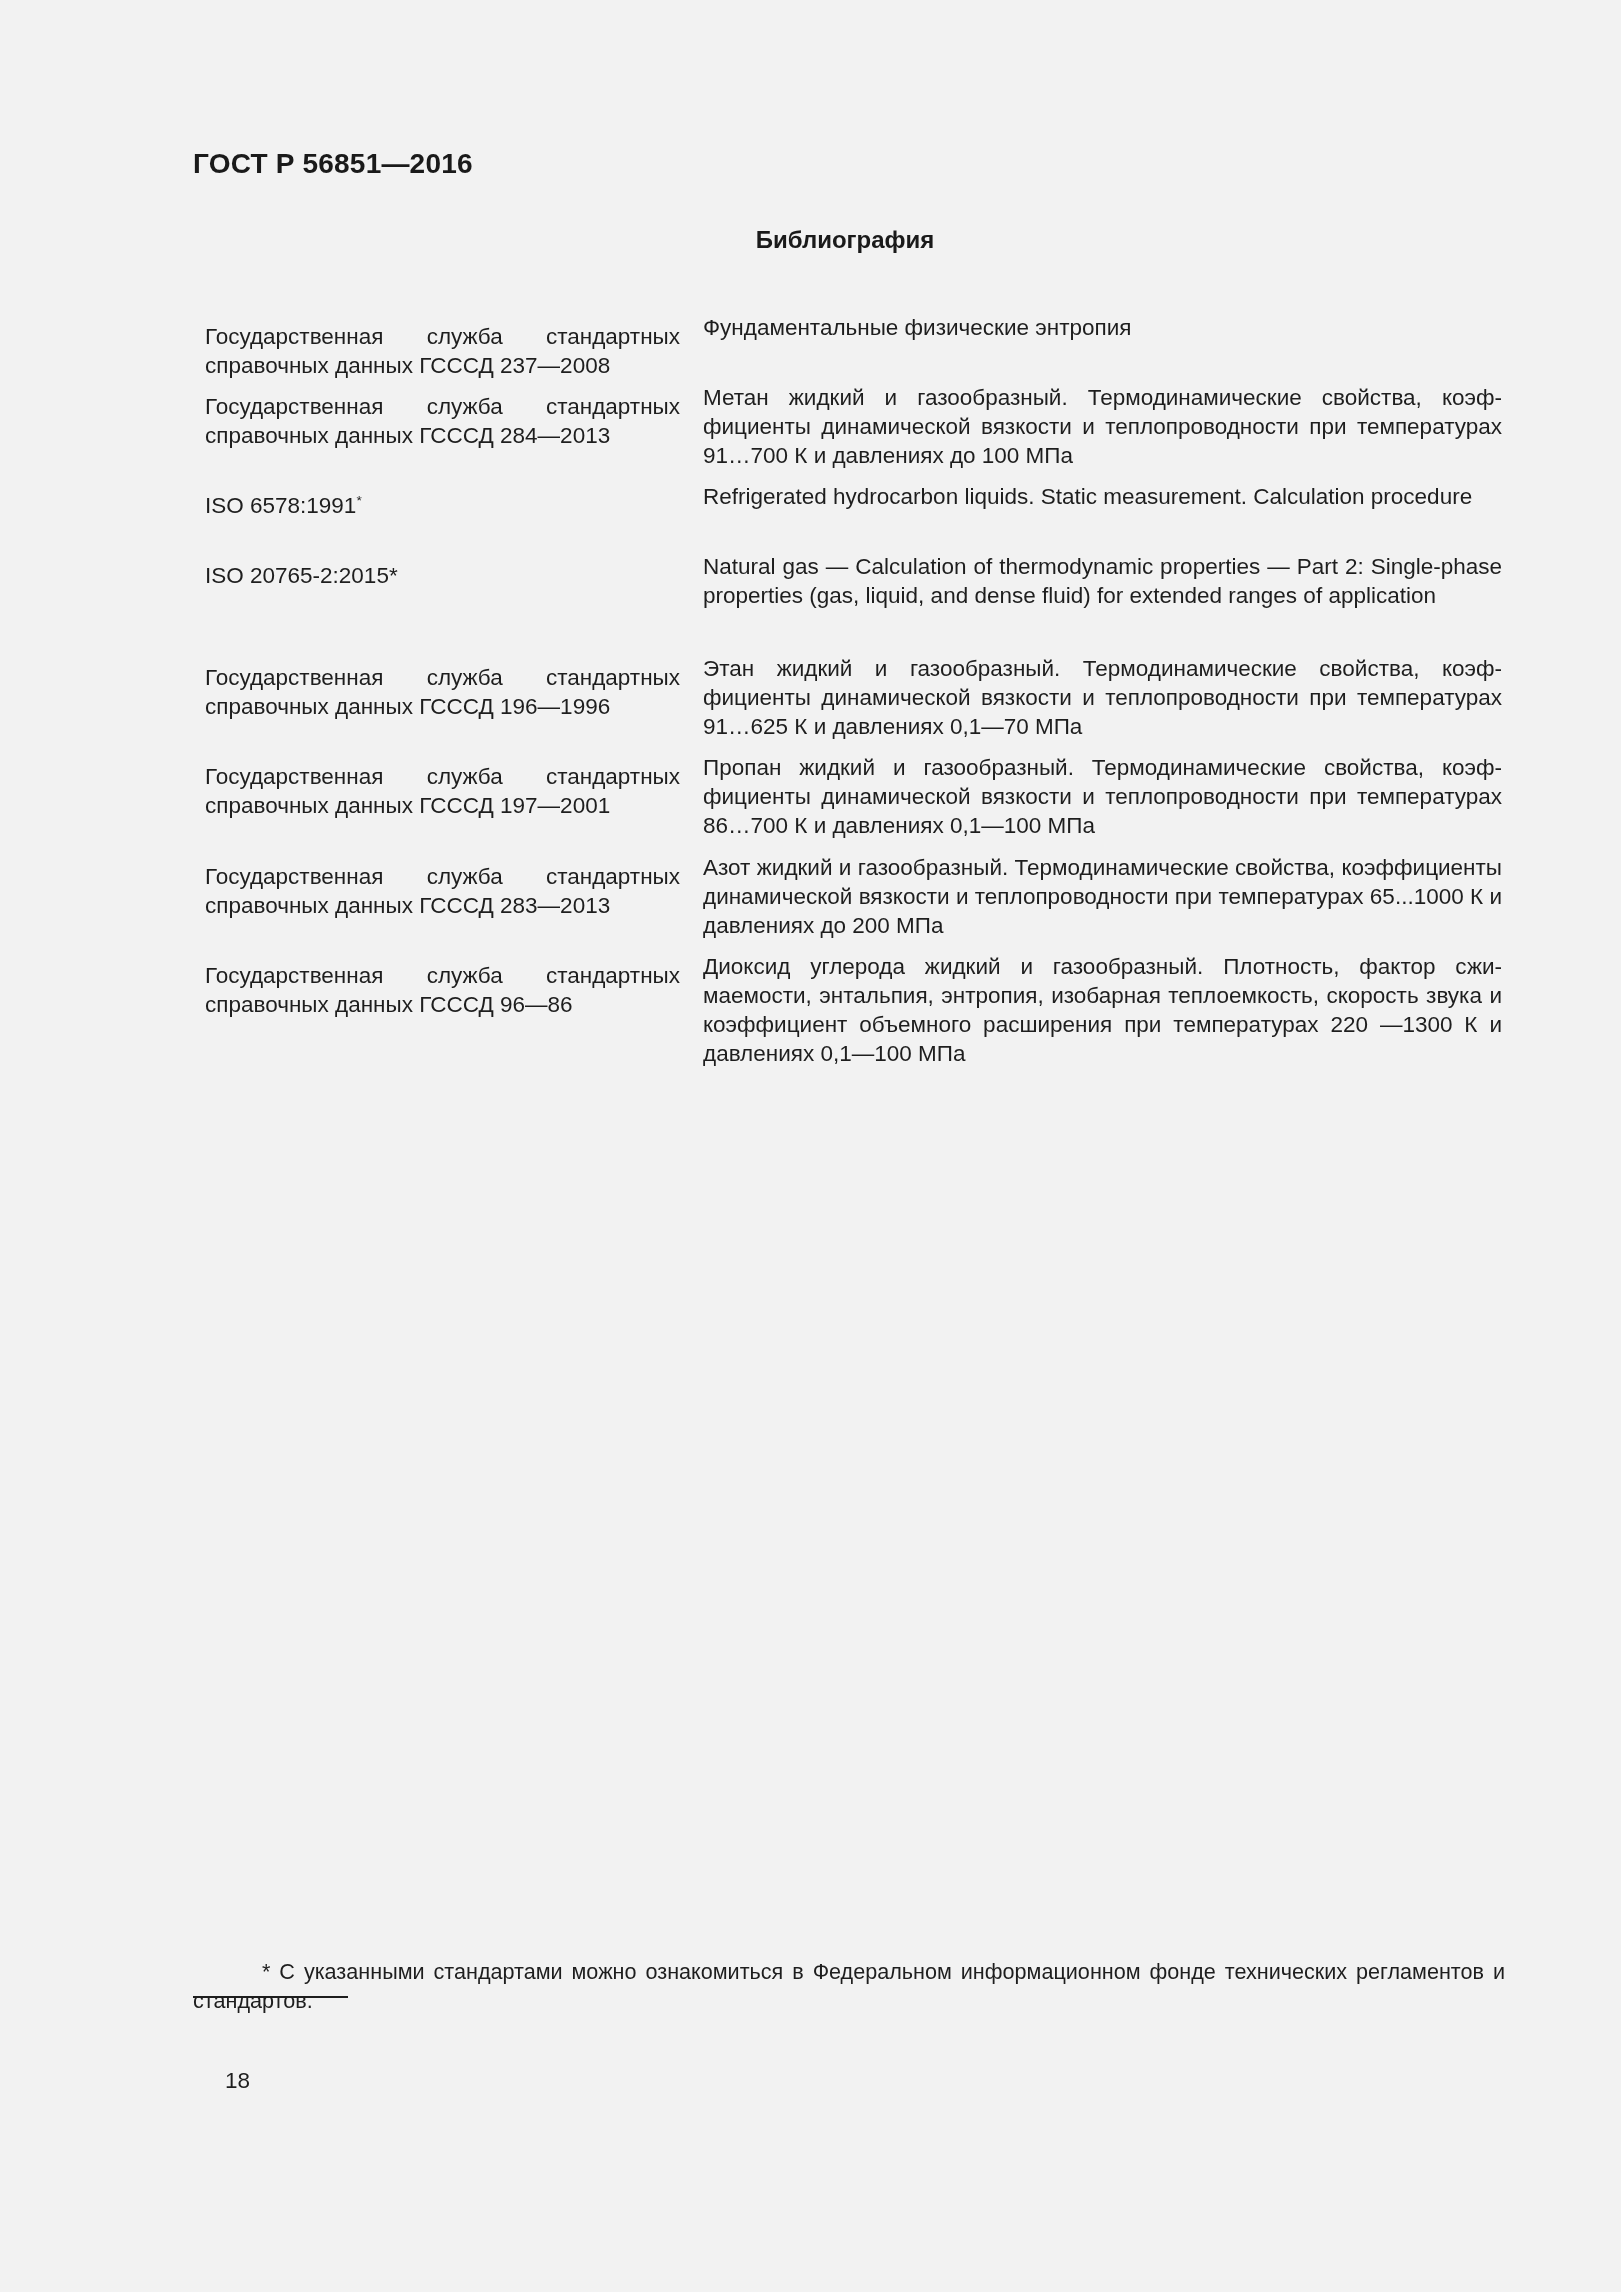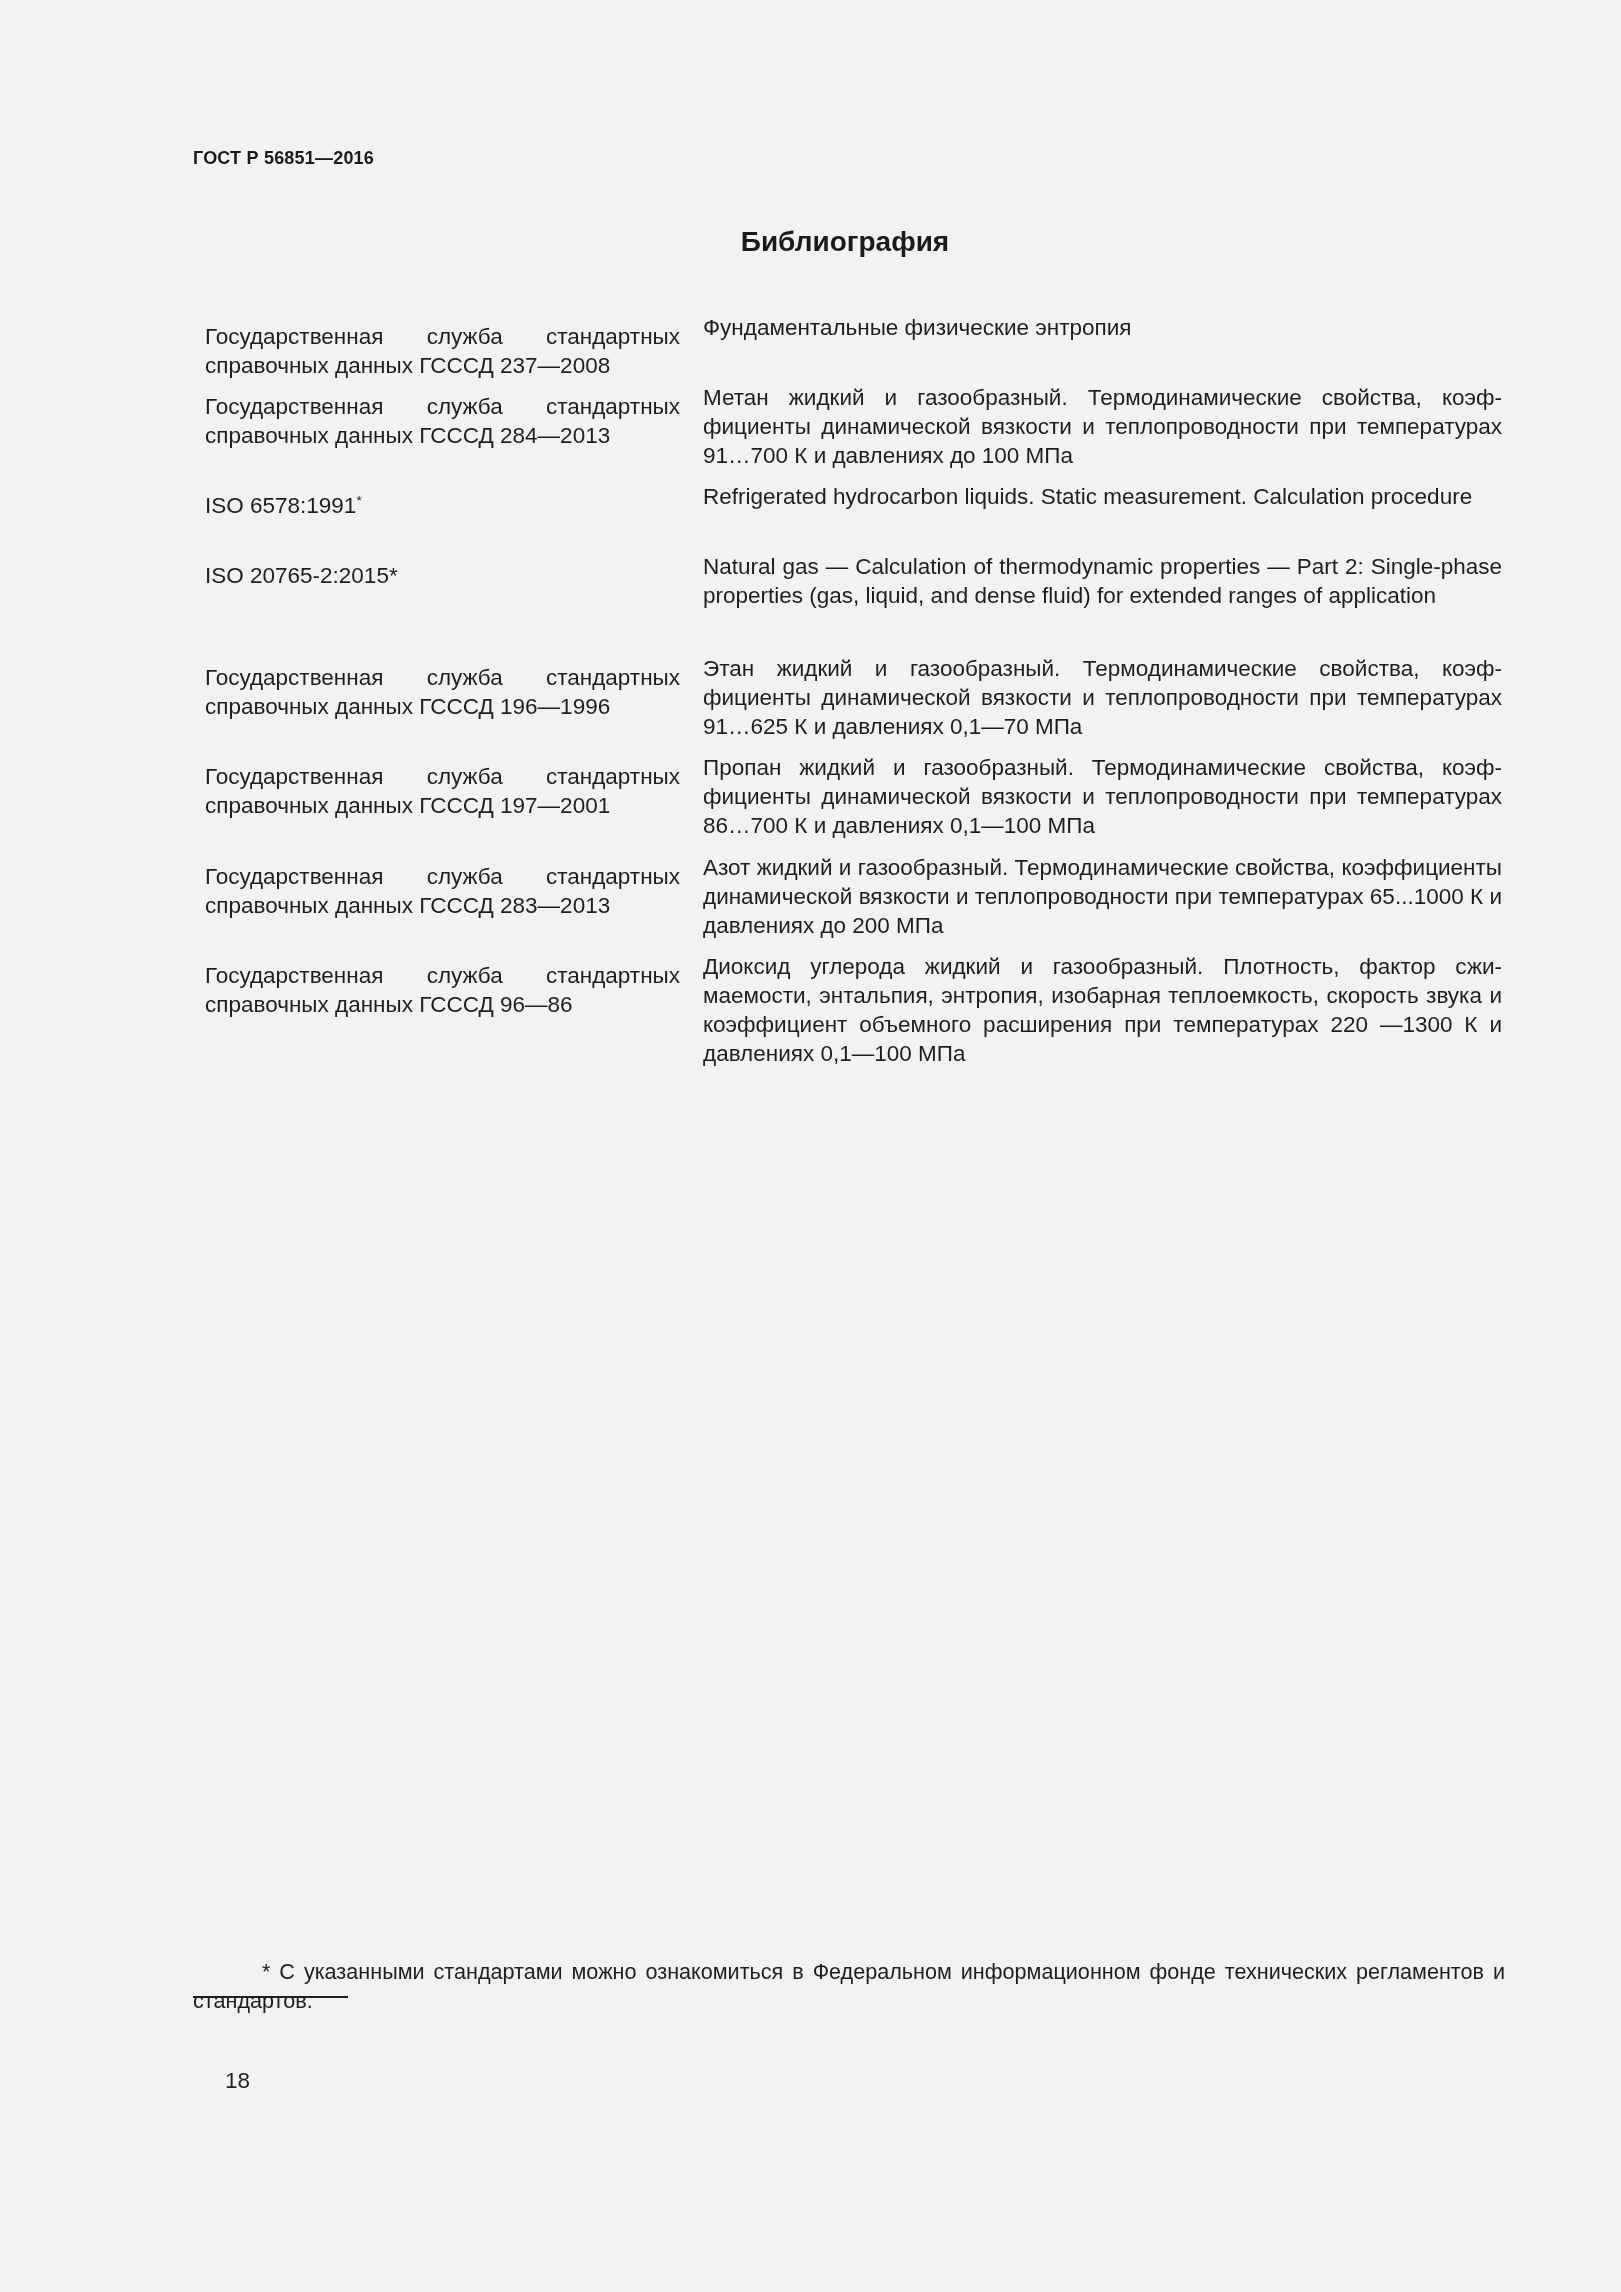--- a/index.html
+++ b/index.html
@@ -12,33 +12,33 @@
     height: 2293px;
     position: relative;
     font-family: "Liberation Sans", sans-serif;
     color: #1e1e1e;
     overflow: hidden;
   }
   .doc-header {
     position: absolute;
     left: 193px;
     top: 148px;
-    font-size: 18px;
+    font-size: 28px;
     font-weight: bold;
     letter-spacing: 0.2px;
     color: #1a1a1a;
     text-align: center;
   }
   .bib-title {
     position: absolute;
     left: 0;
     width: 1621px;
     top: 226px;
     text-align: center;
-    font-size: 28px;
+    font-size: 24px;
     font-weight: bold;
     color: #1a1a1a;
     padding-left: 69px;
     box-sizing: border-box;
   }
   .bib-list {
     position: absolute;
     left: 205px;
     top: 0;
     width: 1289px;

